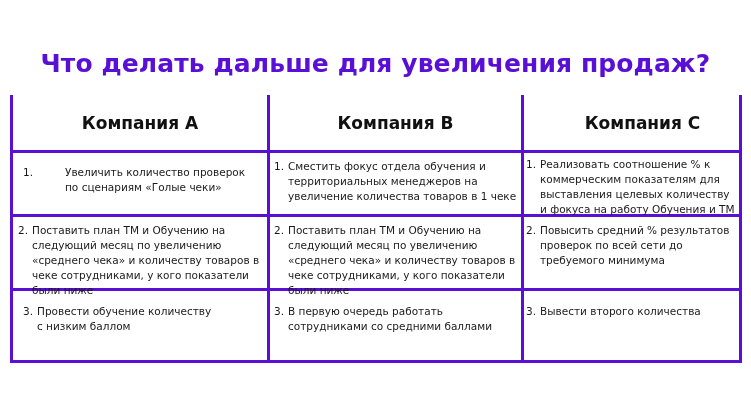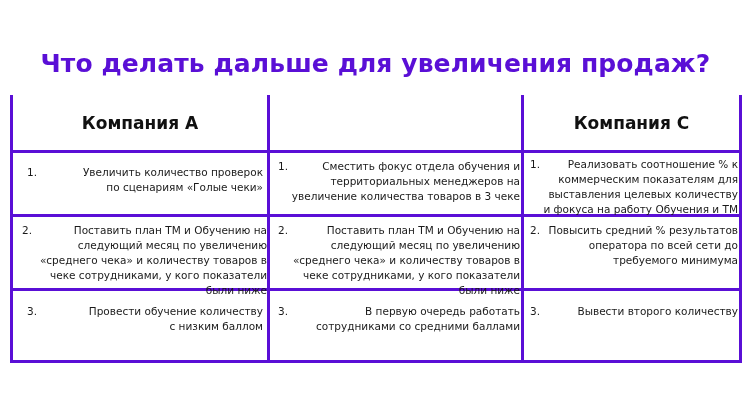--- a/index.html
+++ b/index.html
@@ -26,21 +26,20 @@
     color: #5a0fd6;
     letter-spacing: 0.1px;
     margin-top: 19px;
   }
   .table {
     position: absolute;
     left: 10px;
     top: 95px;
     width: 632px;
     height: 268px;
-    text-align: right;
   }
   .vline {
     position: absolute;
     width: 3px;
     background: #5a0fd6;
   }
   .hline {
     position: absolute;
     height: 3px;
     background: #5a0fd6;
@@ -85,55 +84,56 @@
   <div class="vline" style="left:257px;top:0;height:268px;"></div>
   <div class="vline" style="left:511px;top:0;height:268px;"></div>
   <div class="vline" style="left:729px;top:0;height:268px;"></div>
 
   <div class="hline" style="left:0;top:55px;width:732px;"></div>
   <div class="hline" style="left:0;top:119px;width:732px;"></div>
   <div class="hline" style="left:0;top:193px;width:732px;"></div>
   <div class="hline" style="left:0;top:265px;width:732px;"></div>
 
   <div class="header" style="left:3px;width:254px;">Компания А</div>
-  <div class="header" style="left:514px;width:215px;">Компания С</div>
+  <div class="header" style="left:260px;width:251px;">Компания В</div>
+  <div class="header" style="left:514px;width:215px;padding-left:11px;">Компания С</div>
 
   <div class="cell" style="left:13px;top:70px;width:240px;">
     <span class="num">1.</span>
-    <span class="txt" style="white-space:pre-line;">Увеличить количество проверок
+    <span class="txt" style="white-space:pre-line;margin-left:28px;">Увеличить количество проверок
 по сценариям «Голые чеки»</span>
   </div>
   <div class="cell" style="left:8px;top:128px;width:249px;">
     <span class="num">2.</span>
     <span class="txt">Поставить план ТМ и Обучению на следующий месяц по увеличению «среднего чека» и количеству товаров в чеке сотрудниками, у кого показатели были ниже</span>
   </div>
   <div class="cell" style="left:13px;top:209px;width:240px;">
     <span class="num">3.</span>
     <span class="txt" style="white-space:pre-line;">Провести обучение количеству
 с низким баллом</span>
   </div>
 
   <div class="cell" style="left:264px;top:64px;width:246px;">
     <span class="num">1.</span>
-    <span class="txt">Сместить фокус отдела обучения и территориальных менеджеров на увеличение количества товаров в 3 чеке</span>
+    <span class="txt">Сместить фокус отдела обучения и территориальных менеджеров на увеличение количества товаров в 1 чеке</span>
   </div>
   <div class="cell" style="left:264px;top:128px;width:246px;">
     <span class="num">2.</span>
     <span class="txt">Поставить план ТМ и Обучению на следующий месяц по увеличению «среднего чека» и количеству товаров в чеке сотрудниками, у кого показатели были ниже</span>
   </div>
   <div class="cell" style="left:264px;top:209px;width:246px;">
     <span class="num">3.</span>
     <span class="txt">В первую очередь работать сотрудниками со средними баллами</span>
   </div>
 
   <div class="cell" style="left:516px;top:62px;width:212px;">
     <span class="num">1.</span>
     <span class="txt">Реализовать соотношение % к коммерческим показателям для выставления целевых количеству и фокуса на работу Обучения и ТМ</span>
   </div>
   <div class="cell" style="left:516px;top:128px;width:212px;">
     <span class="num">2.</span>
-    <span class="txt">Повысить средний % результатов оператора по всей сети до требуемого минимума</span>
+    <span class="txt">Повысить средний % результатов проверок по всей сети до требуемого минимума</span>
   </div>
   <div class="cell" style="left:516px;top:209px;width:212px;">
     <span class="num">3.</span>
-    <span class="txt">Вывести второго количеству</span>
+    <span class="txt">Вывести второго количества</span>
   </div>
 </div>
 
 </body></html>

